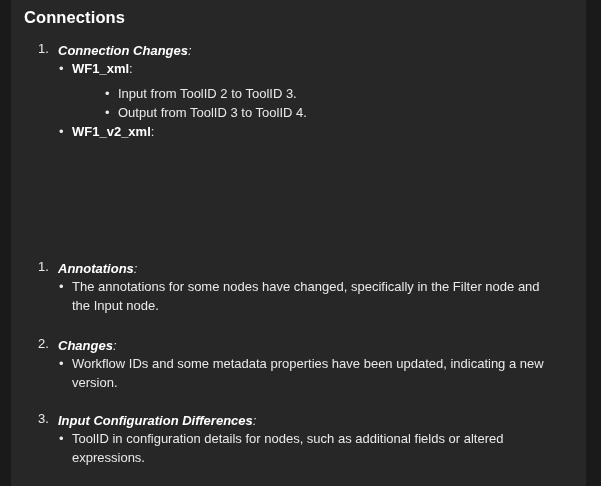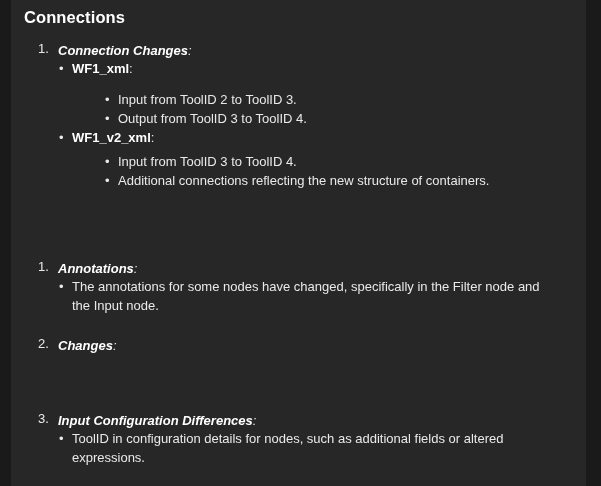--- a/index.html
+++ b/index.html
@@ -118,21 +118,21 @@
     font-weight: bold;
   }
   ul.level2 > li .sub-title .plain {
     font-weight: normal;
     color: #e9e9e9;
   }
   
   .blk { position: absolute; }
   .w-conn1      { left: 27px; top: 41px;  width: 500px; }
   .conn1-g1     { margin-top: 9px;  margin-left: 32px; }
-  .conn1-g1 ul.level3 { margin-top: 12px; margin-left: 32px; }
+  .conn1-g1 ul.level3 { margin-top: 6px; margin-left: 32px; }
   .conn1-g2     { margin-top: 13px; margin-left: 32px; }
   .conn1-g2 ul.level3 { margin-top: 5px; margin-left: 32px; width: 470px; }
 
   .w-prop1      { left: 27px; top: 259px; width: 545px; }
   .w-prop2      { left: 27px; top: 336px; width: 545px; }
   .w-prop3      { left: 27px; top: 411px; width: 545px; }
   .prop-sub     { margin-top: 9px; margin-left: 44px; width: 500px; }
 </style>
 </head>
 <body>
@@ -157,44 +157,43 @@
             <ul class="level3">
               <li>Input from ToolID 2 to ToolID 3.</li>
               <li>Output from ToolID 3 to ToolID 4.</li>
             </ul>
           </li>
         </ul>
 
         <ul class="level2 conn1-g2">
           <li>
             <span class="sub-title"><span>WF1_v2_xml</span><span class="plain">:</span></span>
-            <ul class="level3">
-              <li>Input from ToolID 3 to ToolID 4.</li>
-              <li>Additional connections reflecting the new structure of containers.</li>
-            </ul>
           </li>
         </ul>
       </li>
     </ol>
 
 
     <ol class="level1 blk w-prop1">
       <li>
         <span class="num">1.</span>
         <span class="item-title"><span>Annotations</span><span class="plain">:</span></span>
         <ul class="level2 prop-sub">
           <li>The annotations for some nodes have changed, specifically in the Filter node and the Input node.</li>
         </ul>
       </li>
     </ol>
 
     <ol class="level1 blk w-prop2">
       <li>
         <span class="num">2.</span>
         <span class="item-title"><span>Changes</span><span class="plain">:</span></span>
+        <ul class="level2 prop-sub">
+          <li>Workflow IDs and some metadata properties have been updated, indicating a new version.</li>
+        </ul>
       </li>
     </ol>
 
     <ol class="level1 blk w-prop3">
       <li>
         <span class="num">3.</span>
         <span class="item-title"><span>Input Configuration Differences</span><span class="plain">:</span></span>
         <ul class="level2 prop-sub">
           <li>ToolID in configuration details for nodes, such as additional fields or altered expressions.</li>
         </ul>

